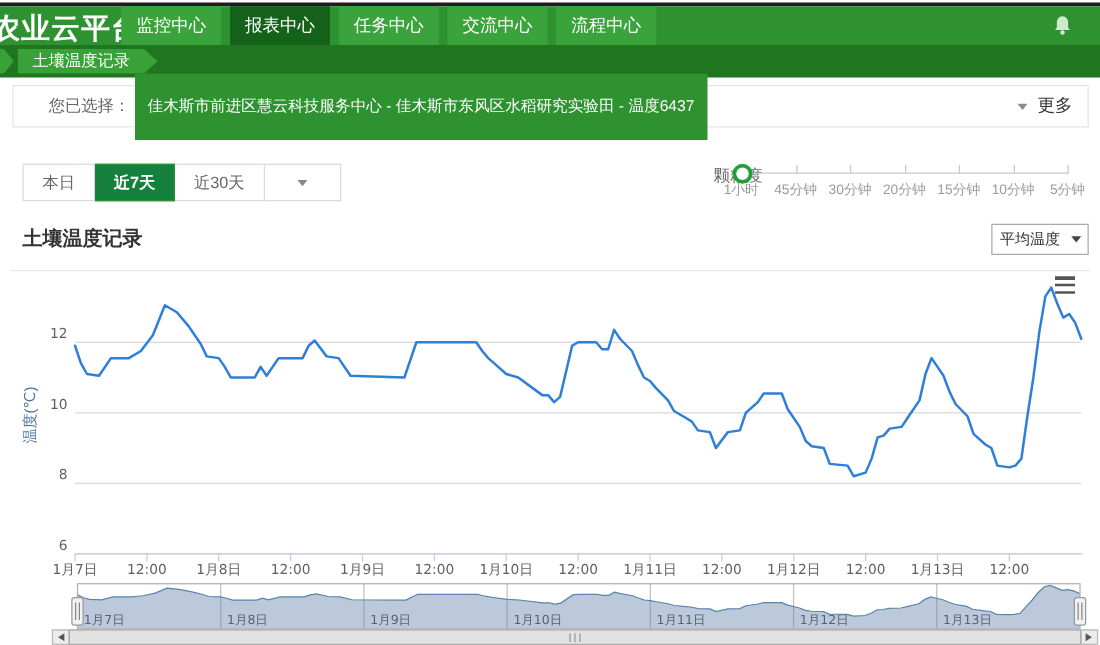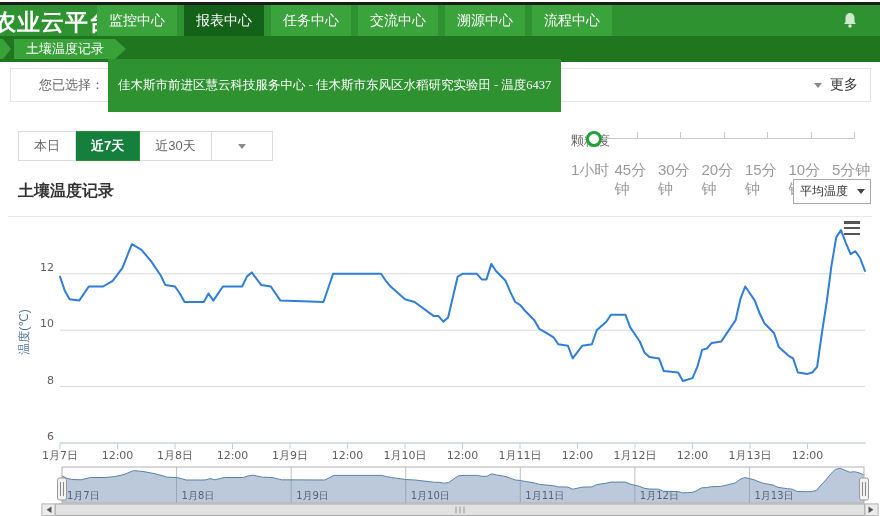--- a/index.html
+++ b/index.html
@@ -23,21 +23,21 @@
   
   #subnav{left:0;top:36px;width:880px;height:26px;background:#20761f;}
   #crumb-frag{position:absolute;left:-5px;top:3px;width:16px;height:20px;background:#38a238;
               clip-path:polygon(0 0,50% 0,100% 50%,50% 100%,0 100%,0 0);}
   #crumb-chip{position:absolute;left:14px;top:3px;height:20px;line-height:20px;padding:0 22px 0 12px;
               background:#38a238;color:#fff;font-size:13px;
               clip-path:polygon(0 0,calc(100% - 11px) 0,100% 50%,calc(100% - 11px) 100%,0 100%);}
 
   
   #sel-card{left:10px;top:68px;width:859px;height:32px;border:1px solid #e5e5e5;background:#fff;
-            display:flex;align-items:center;font-family:Liberation Serif, serif;}
+            display:flex;align-items:center;}
   #sel-label{margin-left:28px;color:#666;font-size:13px;}
   #sel-tag{margin-left:4px;background:#2e9230;color:#fff;font-size:12.5px;padding:18px 10px;cursor:pointer;}
   #sel-more{position:absolute;right:12px;top:0;height:32px;display:flex;align-items:center;cursor:pointer;}
   #sel-more .caret{margin-right:8px;}
   #sel-more-label{color:#333;font-size:14px;}
   .caret{width:0;height:0;border-left:4px solid transparent;border-right:4px solid transparent;
          border-top:5px solid #8a8a8a;display:inline-block;}
 
   
   #btn-group{left:18px;top:131px;display:flex;}
@@ -45,21 +45,21 @@
         background:#fff;color:#666;font-size:13px;cursor:pointer;}
   .fbtn:first-child{border-left:1px solid #dcdcdc;}
   .fbtn.active{background:#15803d;border-color:#2e9230;color:#fff;font-weight:bold;}
   #fbtn-caret{width:30px;display:flex;align-items:center;justify-content:center;}
 
   
   #gran{left:535px;top:124px;width:335px;height:40px;}
   #gran-label{position:absolute;left:0;top:8px;color:#666;font-size:13px;padding-left:36px;}
   #gran-track{position:absolute;left:58px;top:14px;width:262px;height:1px;background:#c9c9c9;}
   .gtick{position:absolute;top:8px;width:1px;height:7px;background:#c9c9c9;}
-  .glab{position:absolute;top:20px;width:44px;margin-left:-22px;text-align:left;color:#9a9a9a;font-size:15px;margin-top:17px;}
+  .glab{position:absolute;top:20px;width:44px;margin-left:-22px;text-align:center;color:#9a9a9a;font-size:11px;}
   #gran-handle{position:absolute;left:51px;top:7px;width:10px;height:10px;border-radius:50%;
                background:#fff;border:3px solid #22a038;cursor:pointer;}
 
   
   #rep-title{left:18px;top:181px;color:#333;font-size:16px;font-weight:bold;}
   #rep-range{left:140px;top:183px;color:#555;font-size:15px;}
   #metric-select{right:9px;top:179px;width:76px;height:23px;border:1px solid #aaa;background:#fff;
                  display:flex;align-items:center;cursor:pointer;}
   #metric-label{margin-left:6px;font-size:12px;color:#333;flex:1;}
   #metric-select .caret{margin-right:5px;border-top-color:#444;}
@@ -82,21 +82,20 @@
   <div class="abs" id="strip-white"></div>
   <div class="abs" id="strip-dark"></div>
 
   <div class="abs" id="topnav">
     <div id="brand">农业云平台</div>
     <div id="menu">
       <div class="menu-item">监控中心</div>
       <div class="menu-item active">报表中心</div>
       <div class="menu-item">任务中心</div>
       <div class="menu-item">交流中心</div>
-      <div class="menu-item">溯源中心</div>
       <div class="menu-item">流程中心</div>
     </div>
     <svg id="bell" viewBox="0 0 16 17">
       <path d="M8 1 C5 1 3.5 3.5 3.5 6 L3.5 10 L2 12 L14 12 L12.5 10 L12.5 6 C12.5 3.5 11 1 8 1 Z" fill="#cfe9cf"></path>
       <circle cx="8" cy="14" r="1.8" fill="#cfe9cf"></circle>
     </svg>
   </div>
 
   <div class="abs" id="subnav">
     <div id="crumb-frag"></div>

